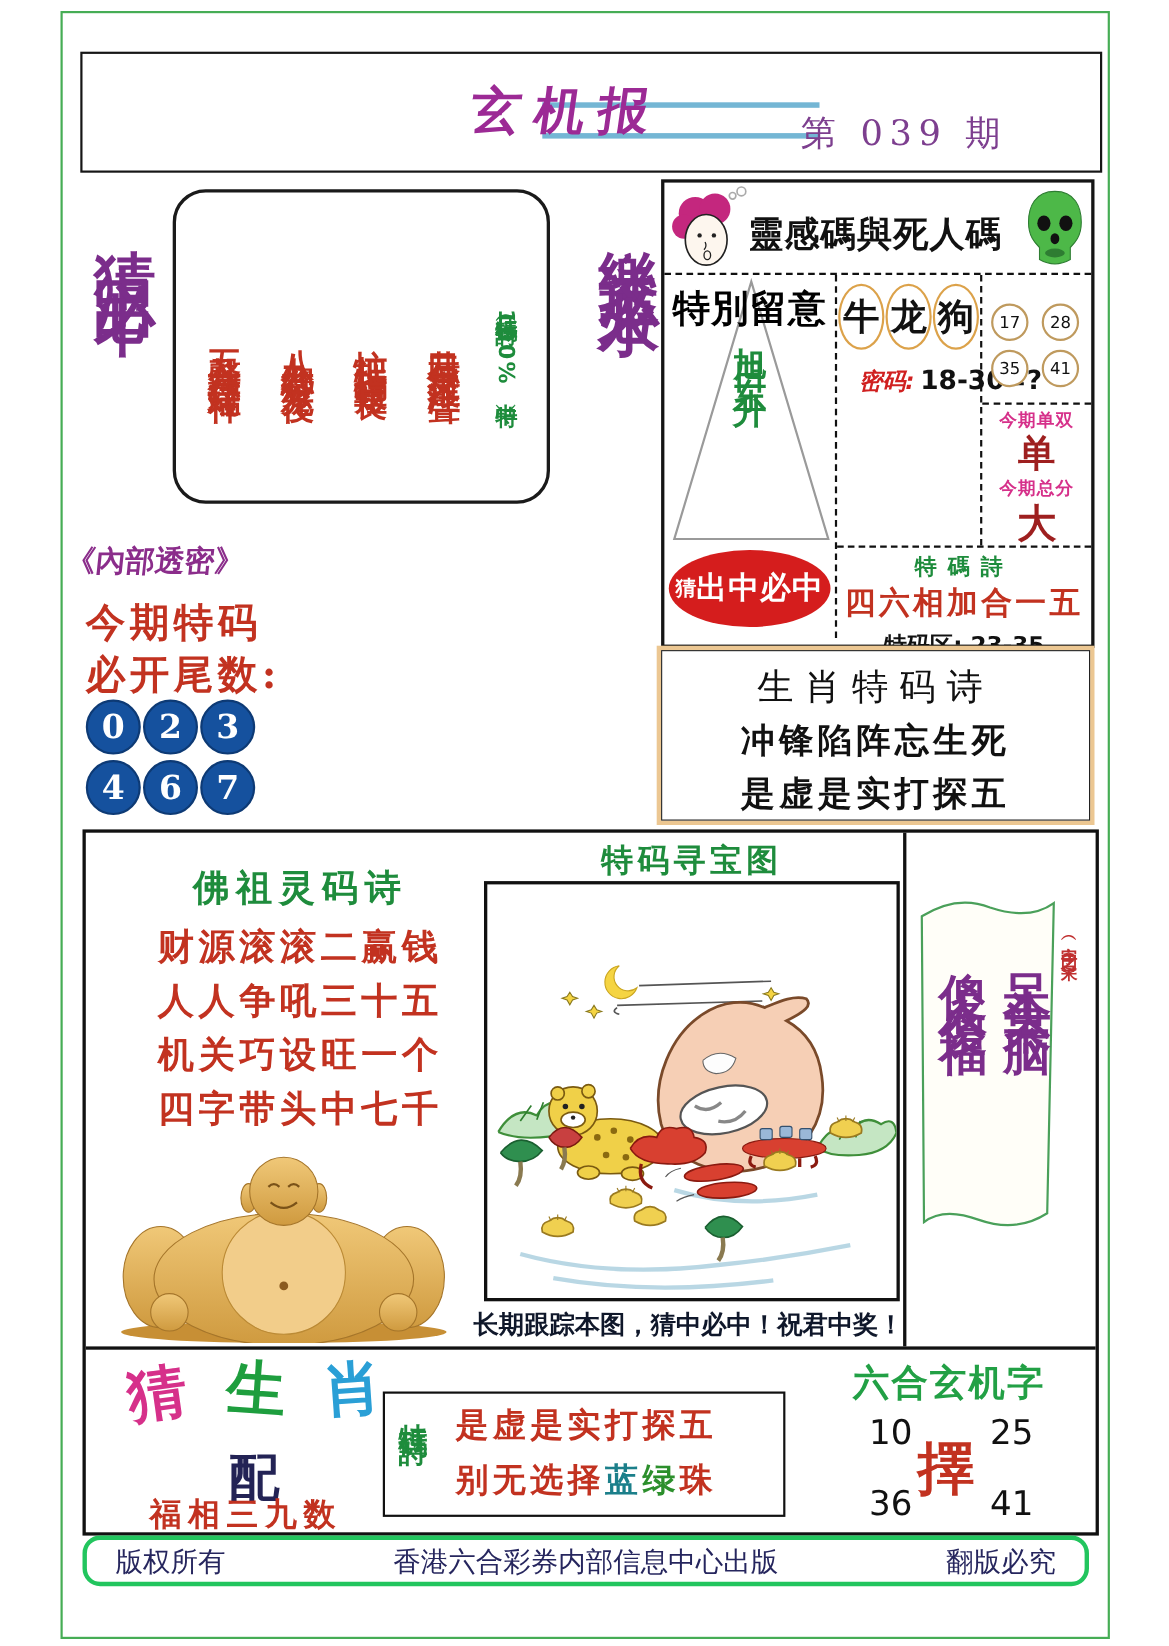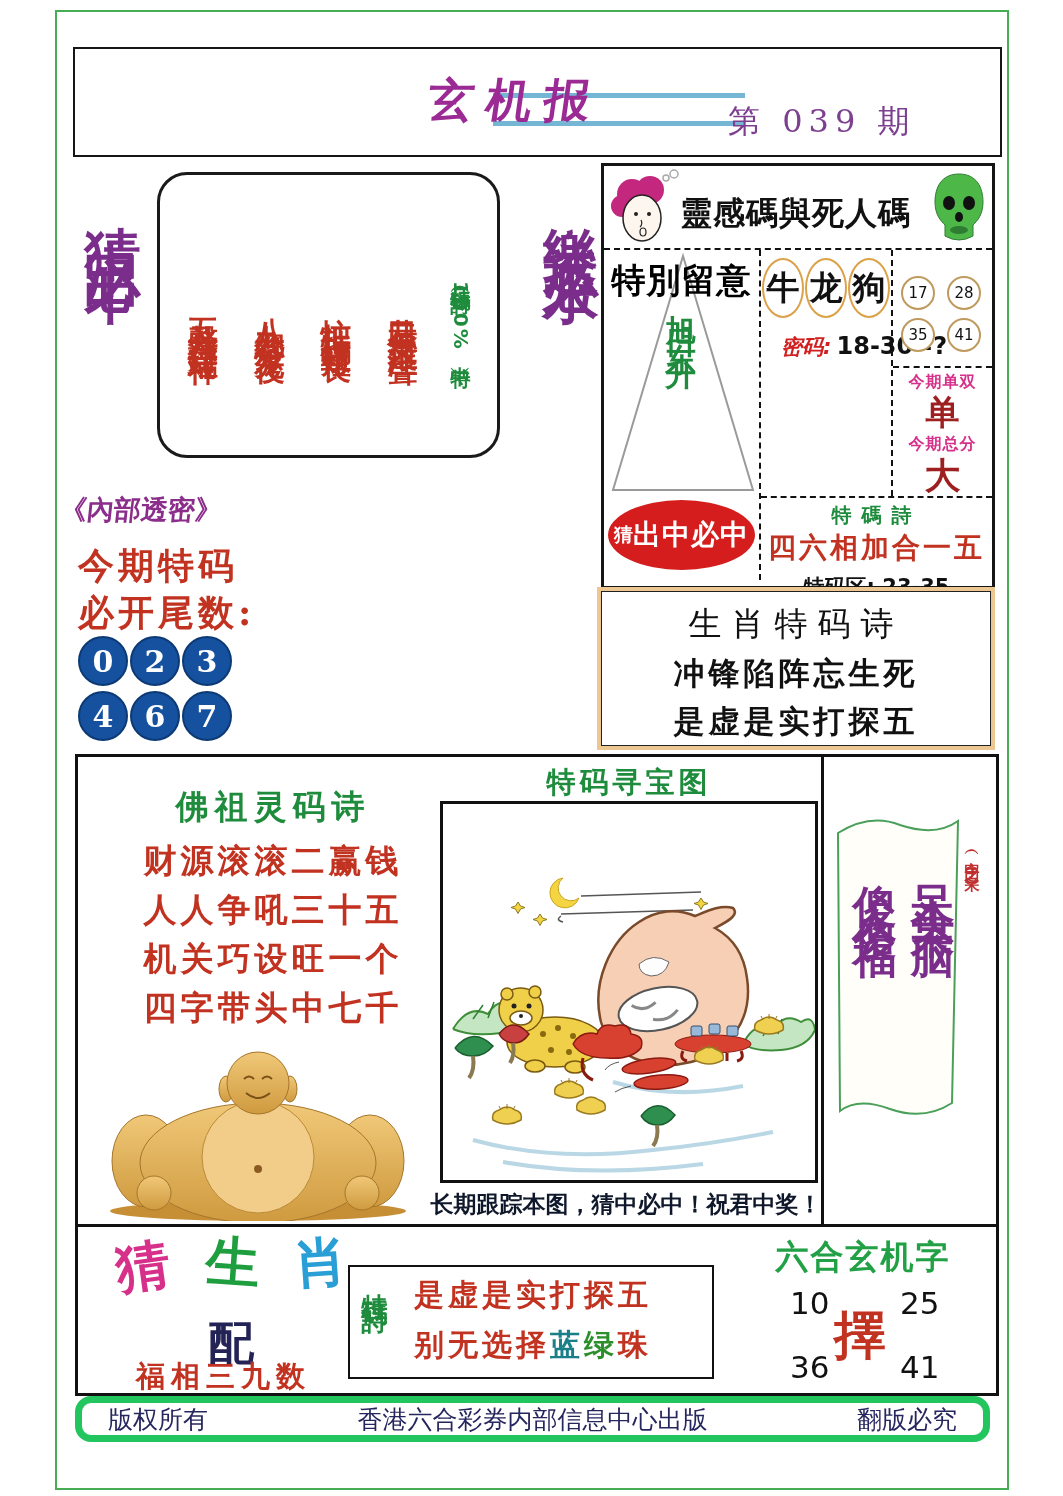--- a/index.html
+++ b/index.html
@@ -109,21 +109,21 @@
                   color:#1e8c3c;letter-spacing:6px;}
   .tema-line{position:absolute;left:64px;font-size:30px;font-weight:bold;color:#c23220;letter-spacing:4px;white-space:nowrap;
              font-family:Liberation Serif, serif;}
   #xuanji-title{position:absolute;left:660px;top:478px;width:250px;text-align:center;font-size:33px;font-weight:900;
                 color:#22a045;letter-spacing:2px;}
   .xuanji-num{position:absolute;font-size:31px;color:#111;}
   #xuanji-center{position:absolute;left:756px;top:544px;font-size:52px;font-weight:bold;color:#c23220;
                  font-family:"DejaVu Serif","Liberation Serif",serif;}
 
   
-  #footer{left:75px;top:1396px;width:915px;height:46px;border:7px solid #22c55e;border-radius:16px;
+  #footer{left:75px;top:1396px;width:915px;height:46px;border:4px solid #22c55e;border-radius:16px;
           display:flex;align-items:center;justify-content:space-between;padding:0 26px;box-sizing:border-box;
           font-size:25px;color:#26265e;font-family:Liberation Mono, monospace;}
 </style>
 </head>
 <body>
 
 <div id="page">
 
   <div id="green-frame" class="abs"></div>
 

